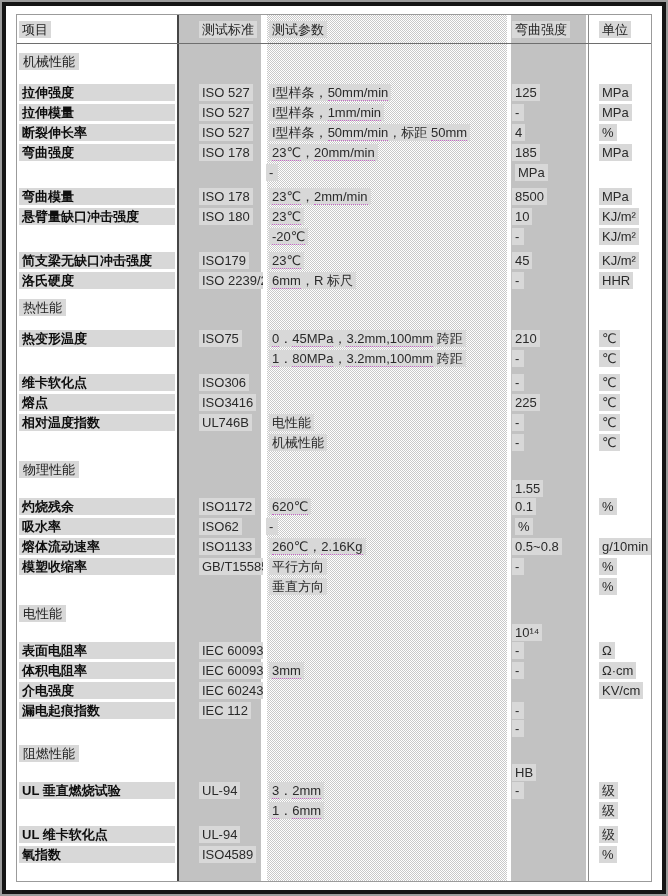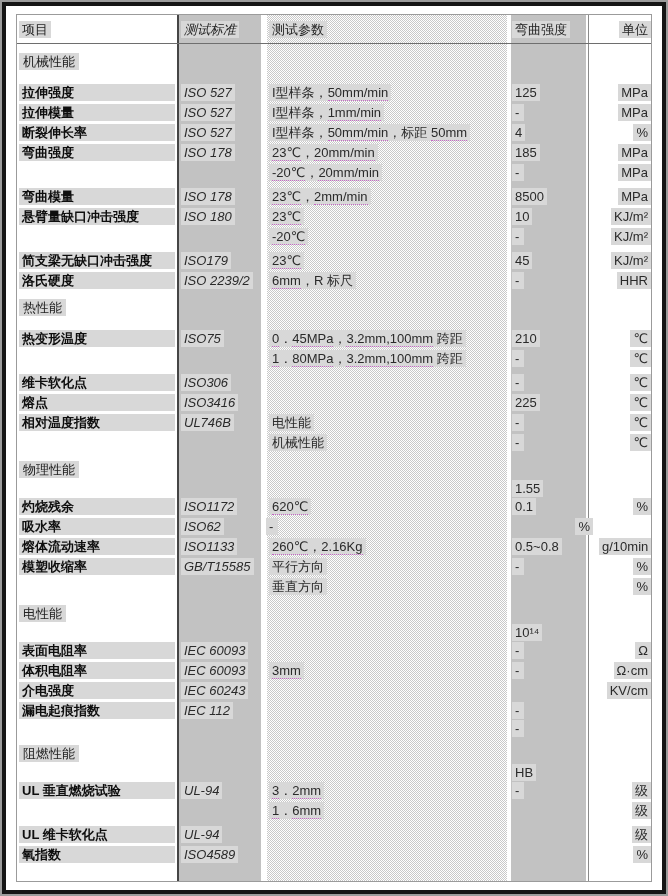--- a/index.html
+++ b/index.html
@@ -24,22 +24,22 @@
   .vl2 { left:571px; width:1px; background:#8a8a8a; }
   .content { position:relative; z-index:1; }
   
   .r { display:grid; grid-template-columns:162px 84px 246px 84px 1fr; align-items:center; height:20px; }
   .r.hdr     { height:28px; border-bottom:1px solid #6e6e6e; }
   .r.section { height:22px; margin-top:6px; }
   .r.valrow  { height:16px; }
   .r.spacer  { height:10px; }
   .r.gap     { height:4px; }
   .c  { overflow:hidden; white-space:nowrap; }
-  .c1 { padding-left:2px; } .c2 { padding-left:2px;font-style:italic; } .c3 { padding-left:6px; }
-  .c4 { padding-left:3px; } .c5 { padding-left:6px;text-align:right; }
+  .c1 { padding-left:2px; } .c2 { padding-left:20px; } .c3 { padding-left:6px; }
+  .c4 { padding-left:3px; } .c5 { padding-left:6px; }
   .chip { display:inline-block; background:#d8d8d8; padding:0 3px; line-height:17px;
           font-size:13px; color:#2a2a2a; }
   .chip.blk { display:block; width:calc(100% - 10px); font-weight:bold; color:#0e0e0e; }
   .chip.sec { font-weight:normal; color:#222222; padding:0 4px; }
   .hdr .chip { color:#242424; }
   .c4 .chip { min-width:6px; }
   .u { border-bottom:1px dotted #c565c5; }
 </style>
 </head>
 <body>
@@ -103,21 +103,20 @@
                 <div class="chip blk">弯曲强度</div>
               </div>
               <div class="c c2"><div class="chip">ISO 178</div></div>
               <div class="c c3"><div class="chip"><span class="u">23℃</span>，<span class="u">20mm/min</span></div></div>
               <div class="c c4"><div class="chip">185</div></div>
               <div class="c c5"><div class="chip">MPa</div></div>
             </div>
             <div class="r row">
               <div class="c c1"></div>
               <div class="c c2"></div>
-              <div class="c c3"><div class="chip"><span class="u">-20℃</span>，<span class="u">20mm/min</span></div></div>
               <div class="c c4"><div class="chip">-</div></div>
               <div class="c c5"><div class="chip">MPa</div></div>
             </div>
             <div class="r gap"></div>
             <div class="r row">
               <div class="c c1">
                 <div class="chip blk">弯曲模量</div>
               </div>
               <div class="c c2"><div class="chip">ISO 178</div></div>
               <div class="c c3"><div class="chip"><span class="u">23℃</span>，<span class="u">2mm/min</span></div></div>

